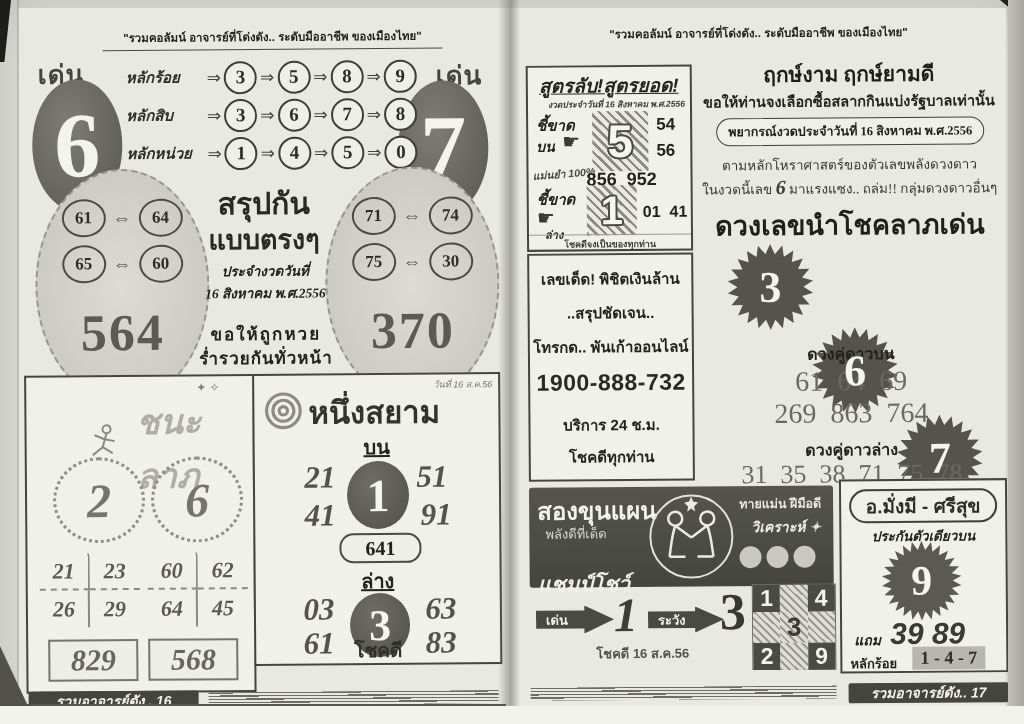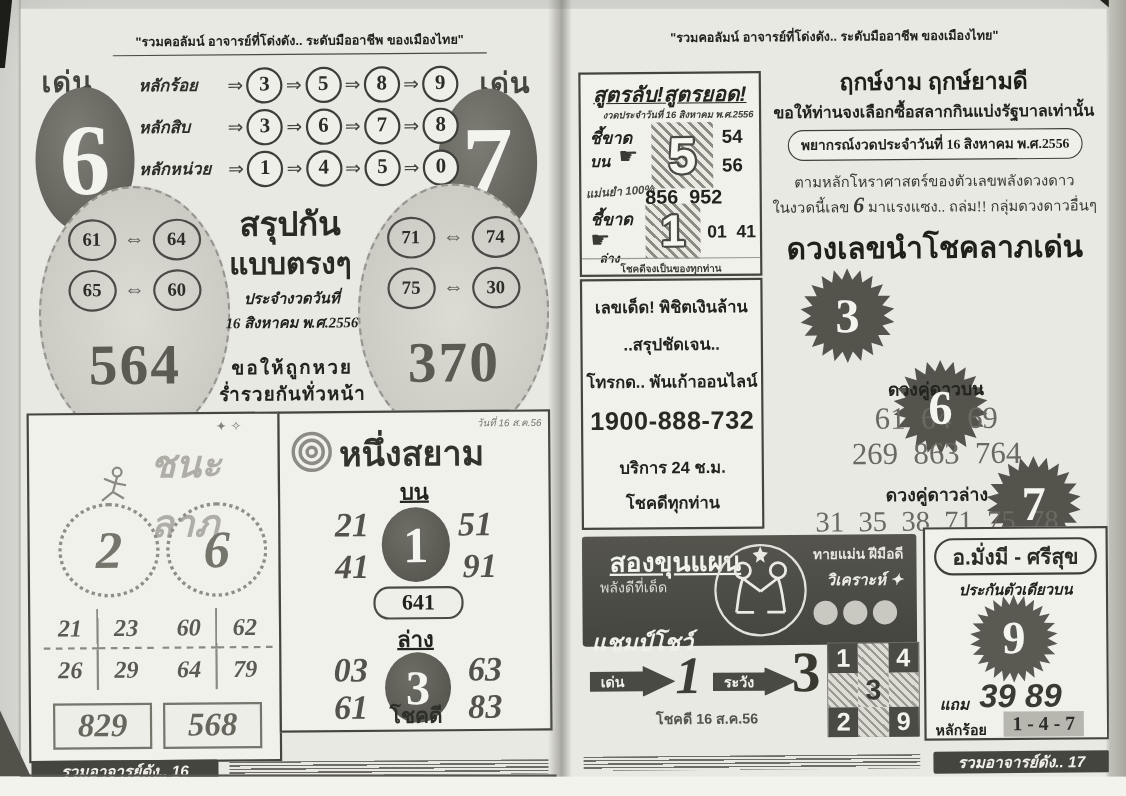--- a/index.html
+++ b/index.html
@@ -178,21 +178,21 @@
       <div class="qgrid" style="left:12px;top:176px;width:100px;height:74px;">
         <span>21</span>
         <span>23</span>
         <span>26</span>
         <span>29</span>
       </div>
       <div class="qgrid" style="left:120px;top:176px;width:100px;height:74px;">
         <span>60</span>
         <span>62</span>
         <span>64</span>
-        <span>79</span>
+        <span>45</span>
       </div>
       <div class="numbox" style="left:20px;top:262px;width:86px;height:38px;">829</div>
       <div class="numbox" style="left:120px;top:262px;width:86px;height:38px;font-style:italic;">568</div>
     </div>
 
     <div class="panel" style="left:252px;top:372px;width:244px;height:288px;">
       <div class="abs" style="right:6px;top:3px;font:italic 9px 'Liberation Sans',sans-serif;color:#77776f;">วันที่ 16 ส.ค.56</div>
       <svg class="abs" style="left:8px;top:14px;" width="42" height="42" viewBox="0 0 40 40">
         <g fill="none" stroke="#8c8c84">
           <circle cx="20" cy="20" r="16" stroke-width="3"></circle>
@@ -285,21 +285,21 @@
       <span class="star-num">7</span>
     </div>
     <div class="abs ctr" style="left:700px;top:344px;width:302px;font:bold 16px 'Liberation Sans',sans-serif;">ดวงคู่ดาวบน</div>
     <div class="abs ctr serif pre" style="left:700px;top:368px;width:302px;font-size:28px;color:#6a6a62;">61  64  69</div>
     <div class="abs ctr serif pre" style="left:700px;top:400px;width:302px;font-size:28px;color:#6a6a62;">269  863  764</div>
     <div class="abs ctr" style="left:700px;top:440px;width:302px;font:bold 16px 'Liberation Sans',sans-serif;">ดวงคู่ดาวล่าง</div>
     <div class="abs ctr serif pre" style="left:692px;top:462px;width:318px;font-size:26px;color:#6a6a62;">31  35  38  71  75  78</div>
 
     <div class="abs" style="left:528px;top:486px;width:304px;height:186px;">
       <div class="banner" style="left:0;top:2px;width:304px;height:100px;">
-        <div class="abs" style="left:25px;top:4px;font:bold 24px 'Liberation Sans',sans-serif;color:#f3f3ed;text-decoration:underline;">สองขุนแผน</div>
+        <div class="abs" style="left:8px;top:4px;font:bold 24px 'Liberation Sans',sans-serif;color:#f3f3ed;">สองขุนแผน</div>
         <div class="abs" style="left:16px;top:36px;font-size:13px;color:#d9d9d2;">พลังดีที่เด็ด</div>
         <div class="abs serif" style="left:8px;top:58px;font:italic bold 21px 'Liberation Serif',serif;color:#f0f0e9;margin-top:22px;">แชมป์โชว์</div>
         <svg class="abs" style="left:116px;top:4px;" width="92" height="92" viewBox="0 0 92 92">
           <circle cx="46" cy="46" r="41" stroke="#e2e2db" stroke-width="2" fill="none"></circle>
           <g stroke="#ebebe4" stroke-width="2.5" fill="none">
             <circle cx="30" cy="28" r="7"></circle>
               <circle cx="62" cy="28" r="7"></circle>
             <path d="M30 35 C26 46 26 54 24 66 M30 35 L46 47 M62 35 C66 46 66 54 68 66 M62 35 L46 47 M24 66 L40 66 M68 66 L52 66"></path>
           </g>
           <path d="M46 6 l2 5 5 1 -4 4 1 5 -4 -3 -4 3 1 -5 -4 -4 5 -1 z" fill="#ebebe4"></path>

